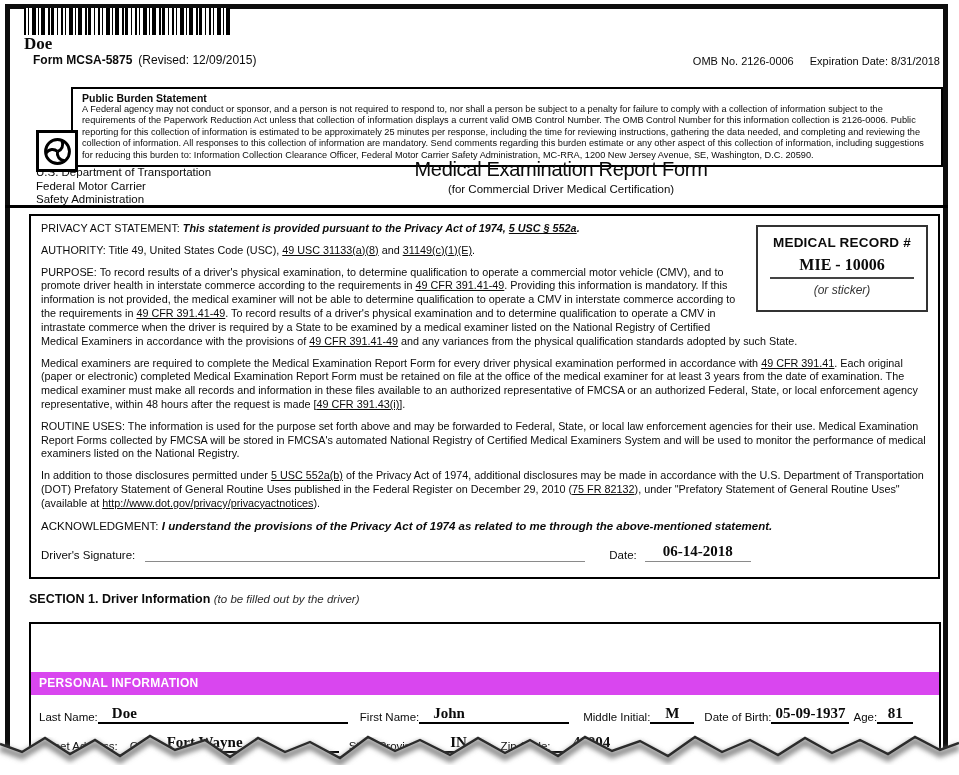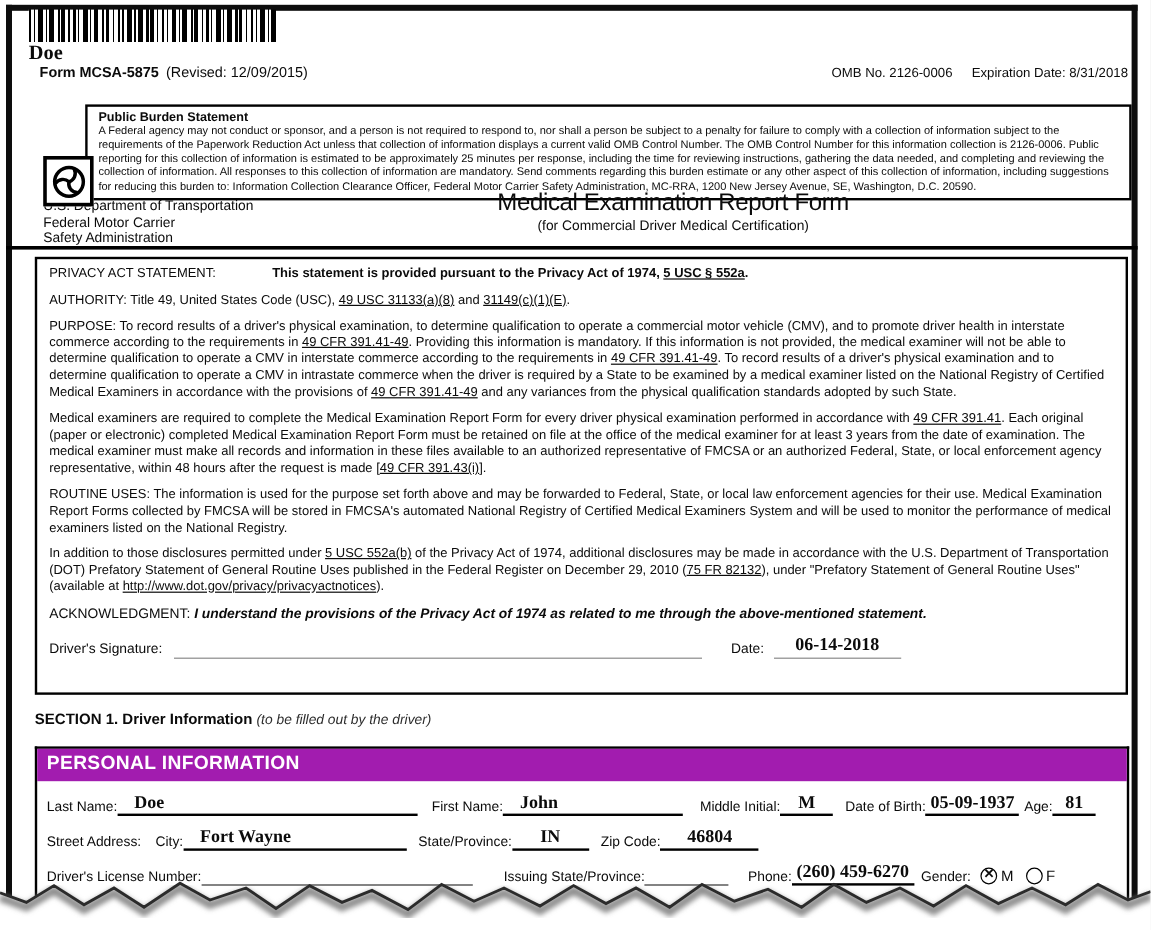--- a/index.html
+++ b/index.html
@@ -39,39 +39,39 @@
   .privacy-box{left:29px;top:214px;width:887px;height:349px;border:2.5px solid #000;
                padding:6px 10px;font-size:10.8px;line-height:1.28;overflow:hidden;}
   .privacy-box p{margin:0 0 8px;}
   .medrec{float:right;width:168px;height:76px;border:2px solid #333;margin:3px 0 10px 14px;
           text-align:center;padding-top:7px;background:#fff;}
   .medrec-label{font-size:13.5px;font-weight:bold;letter-spacing:0.2px;}
   .medrec-value{display:block;width:86%;margin:5px auto 0;font:bold 16px "Liberation Serif",serif;
                 border-bottom:2.5px solid #444;padding-bottom:3px;}
   .medrec-note{font-size:12px;font-style:italic;color:#333;margin-top:4px;}
   .lbl{font-weight:normal;}
-  .stmt-text{font-weight:bold;margin-left:44px;}
+  .stmt-text{font-weight:bold;font-style:italic;}
   .ack p, .ack-text{font-weight:bold;font-style:italic;text-align:center;}
   .ack-line{margin:4px 0 10px;font-size:11.5px;}
   .sig-row{display:flex;align-items:flex-end;font-size:11.5px;margin-top:10px;}
   .sig-line{flex:0 0 440px;border-bottom:1.5px solid #8a8a8a;margin:0 10px;height:14px;}
   .date-label{margin-left:14px;}
   .date-value{font:bold 15px "Liberation Serif",serif;border-bottom:1.5px solid #8a8a8a;
               padding:0 18px 1px;margin-left:8px;}
 
   
   .section1{left:29px;top:592px;font-size:12.5px;}
   .section1 .st{font-weight:bold;}
   .section1 .sn{font-style:italic;font-size:11.5px;color:#2c2c2c;}
 
   
   .personal-box{left:29px;top:622px;width:912px;height:150px;border:2.5px solid #000;border-bottom:none;
                 box-sizing:border-box;background:#fff;}
-  .pbar{background:#a21caf;color:#fff;font-size:16px;font-weight:bold;letter-spacing:0.3px;
-        padding:4px 8px 5px;}
+  .pbar{background:#d946ef;color:#fff;font-size:12px;font-weight:bold;letter-spacing:0.3px;
+        padding:4px 8px 5px;margin-top:48px;}
   .prow{display:flex;align-items:flex-end;padding:0 8px;margin-top:10px;}
   .plabel{font-size:11.5px;white-space:nowrap;padding-bottom:1px;}
   .pfield{font:bold 15px "Liberation Serif",serif;border-bottom:2px solid #000;
           padding:0 4px 0 14px;white-space:nowrap;min-height:17px;}
   .pline{border-bottom:1.5px solid #333;min-height:16px;}
   .ctr{text-align:center;padding:0 4px;}
   .gender-group{display:flex;align-items:center;gap:10px;margin-left:8px;padding-bottom:1px;}
   .gopt{display:flex;align-items:center;gap:3px;font-size:12.5px;}
   .radio{position:relative;width:12px;height:12px;border:1.6px solid #000;border-radius:50%;
          display:inline-block;background:#fff;}
@@ -116,20 +116,25 @@
     <div>Federal Motor Carrier</div>
     <div>Safety Administration</div>
   </div>
   <div class="abs report-title">
     <div class="t">Medical Examination Report Form</div>
     <div class="s">(for Commercial Driver Medical Certification)</div>
   </div>
   <div class="abs header-rule"></div>
 
   <div class="abs privacy-box">
+    <div class="medrec">
+      <div class="medrec-label">MEDICAL RECORD #</div>
+      <span class="medrec-value">MIE - 10006</span>
+      <div class="medrec-note">(or sticker)</div>
+    </div>
 
     <p>
       <span class="lbl">PRIVACY ACT STATEMENT:</span>
       <span class="stmt-text">This statement is provided pursuant to the Privacy Act of 1974, <u>5 USC § 552a</u>.</span>
     </p>
     <p>
       <span class="lbl">AUTHORITY:</span>
       <span>Title 49, United States Code (USC), <u>49 USC 31133(a)(8)</u> and <u>31149(c)(1)(E)</u>.</span>
     </p>
     <p>

